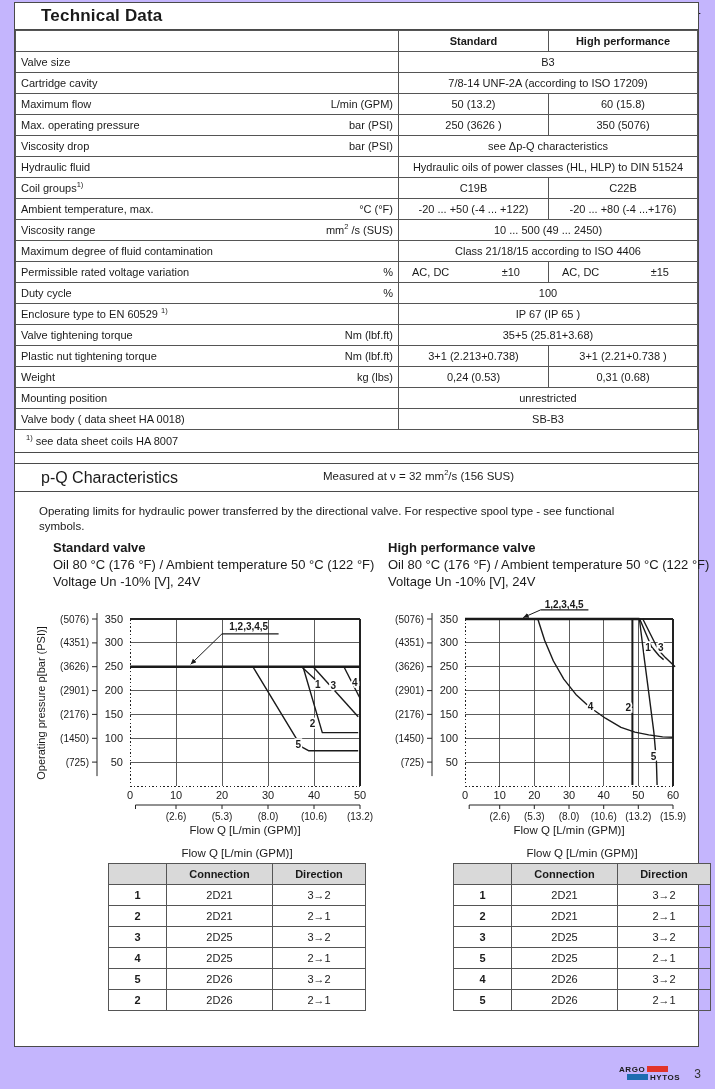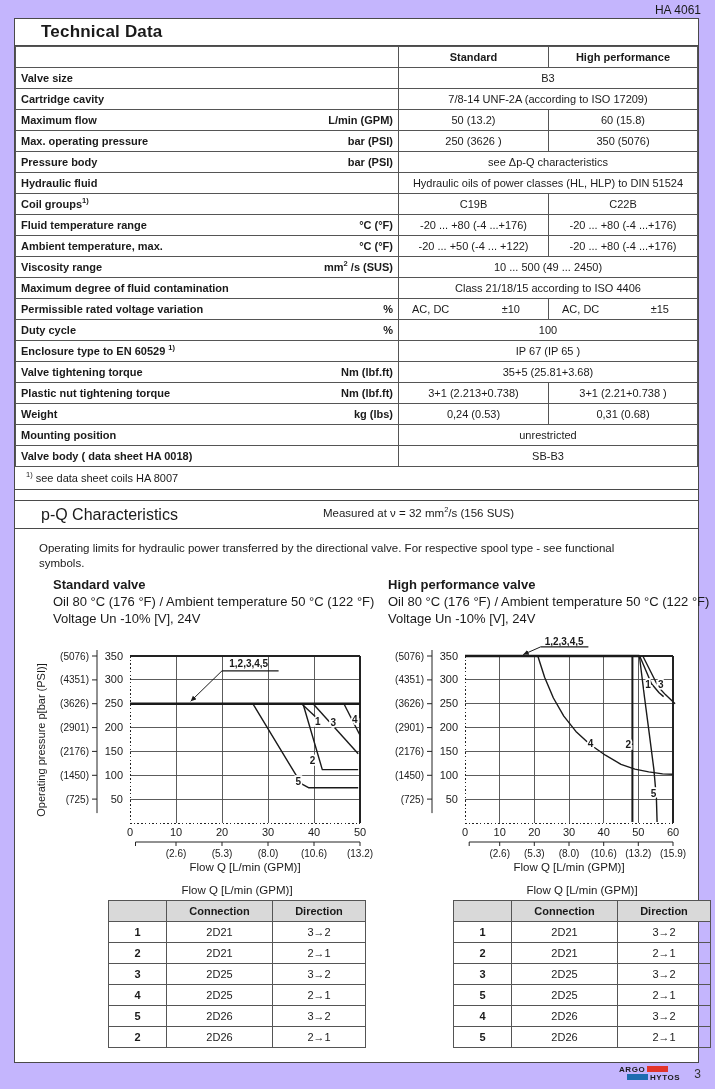--- a/index.html
+++ b/index.html
@@ -1,29 +1,29 @@
 <!DOCTYPE html>
 <html><head>
 <meta charset="utf-8">
 <style>
   html,body{margin:0;padding:0;background:#fff;}
   .page{position:relative;width:715px;height:1089px;background:#c4b5fd;overflow:hidden;
         font-family:"Liberation Sans",sans-serif;color:#1a1a1a;}
   .ha-ref{position:absolute;top:3px;right:14px;font-size:12px;}
-  .frame{position:absolute;left:14px;top:18px;width:685px;height:1045px;
+  .frame{position:absolute;left:14px;top:2px;width:685px;height:1045px;
          border:1px solid #4a4a4a;box-sizing:border-box;background:#fff;}
   .title-bar{height:27px;border-bottom:1px solid #4a4a4a;display:flex;align-items:center;
              padding-left:26px;box-sizing:border-box;}
   .title-bar .big{font-size:17px;font-weight:bold;letter-spacing:.2px;}
   
   table.tech{width:100%;border-collapse:collapse;table-layout:fixed;}
   table.tech td,table.tech th{border:1px solid #555;height:20px;font-size:11px;padding:0;
        overflow:hidden;white-space:nowrap;}
   table.tech th{font-weight:bold;text-align:center;}
-  .lbl-wrap{display:flex;justify-content:space-between;align-items:center;padding:0 5px;font-weight:bold;}
+  .lbl-wrap{display:flex;justify-content:space-between;align-items:center;padding:0 5px;}
   .val{text-align:center;}
   .dual{display:flex;justify-content:space-between;padding:0 28px 0 13px;}
   sup{font-size:7.5px;vertical-align:super;line-height:0;}
   .footnote{height:23px;border-bottom:1px solid #4a4a4a;font-size:11px;display:flex;
             align-items:center;padding-left:11px;box-sizing:border-box;}
   .gap{height:11px;border-bottom:1px solid #4a4a4a;box-sizing:border-box;}
   .pq-bar{height:28px;border-bottom:1px solid #4a4a4a;display:flex;align-items:center;
           padding-left:26px;box-sizing:border-box;position:relative;}
   .measured{position:absolute;left:308px;top:6px;font-size:11.5px;}
   .intro{margin:12px 0 0 24px;width:600px;font-size:11.5px;line-height:1.32;}
@@ -110,21 +110,21 @@
                 <span>Max. operating pressure</span>
                 <span>bar (PSI)</span>
               </div>
             </td>
             <td class="val">250 (3626 )</td>
             <td class="val">350 (5076)</td>
           </tr>
           <tr>
             <td>
               <div class="lbl-wrap">
-                <span>Pressure body</span>
+                <span>Viscosity drop</span>
                 <span>bar (PSI)</span>
               </div>
             </td>
             <td class="val" colspan="2">see Δp-Q characteristics</td>
           </tr>
           <tr>
             <td>
               <div class="lbl-wrap">
                 <span>Hydraulic fluid</span>
                 <span></span>
@@ -134,30 +134,20 @@
           </tr>
           <tr>
             <td>
               <div class="lbl-wrap">
                 <span>Coil groups<sup>1)</sup></span>
                 <span></span>
               </div>
             </td>
             <td class="val">C19B</td>
             <td class="val">C22B</td>
-          </tr>
-          <tr>
-            <td>
-              <div class="lbl-wrap">
-                <span>Fluid temperature range</span>
-                <span>°C (°F)</span>
-              </div>
-            </td>
-            <td class="val">-20 ... +80 (-4 ...+176)</td>
-            <td class="val">-20 ... +80 (-4 ...+176)</td>
           </tr>
           <tr>
             <td>
               <div class="lbl-wrap">
                 <span>Ambient temperature, max.</span>
                 <span>°C (°F)</span>
               </div>
             </td>
             <td class="val">-20 ... +50 (-4 ... +122)</td>
             <td class="val">-20 ... +80 (-4 ...+176)</td>

